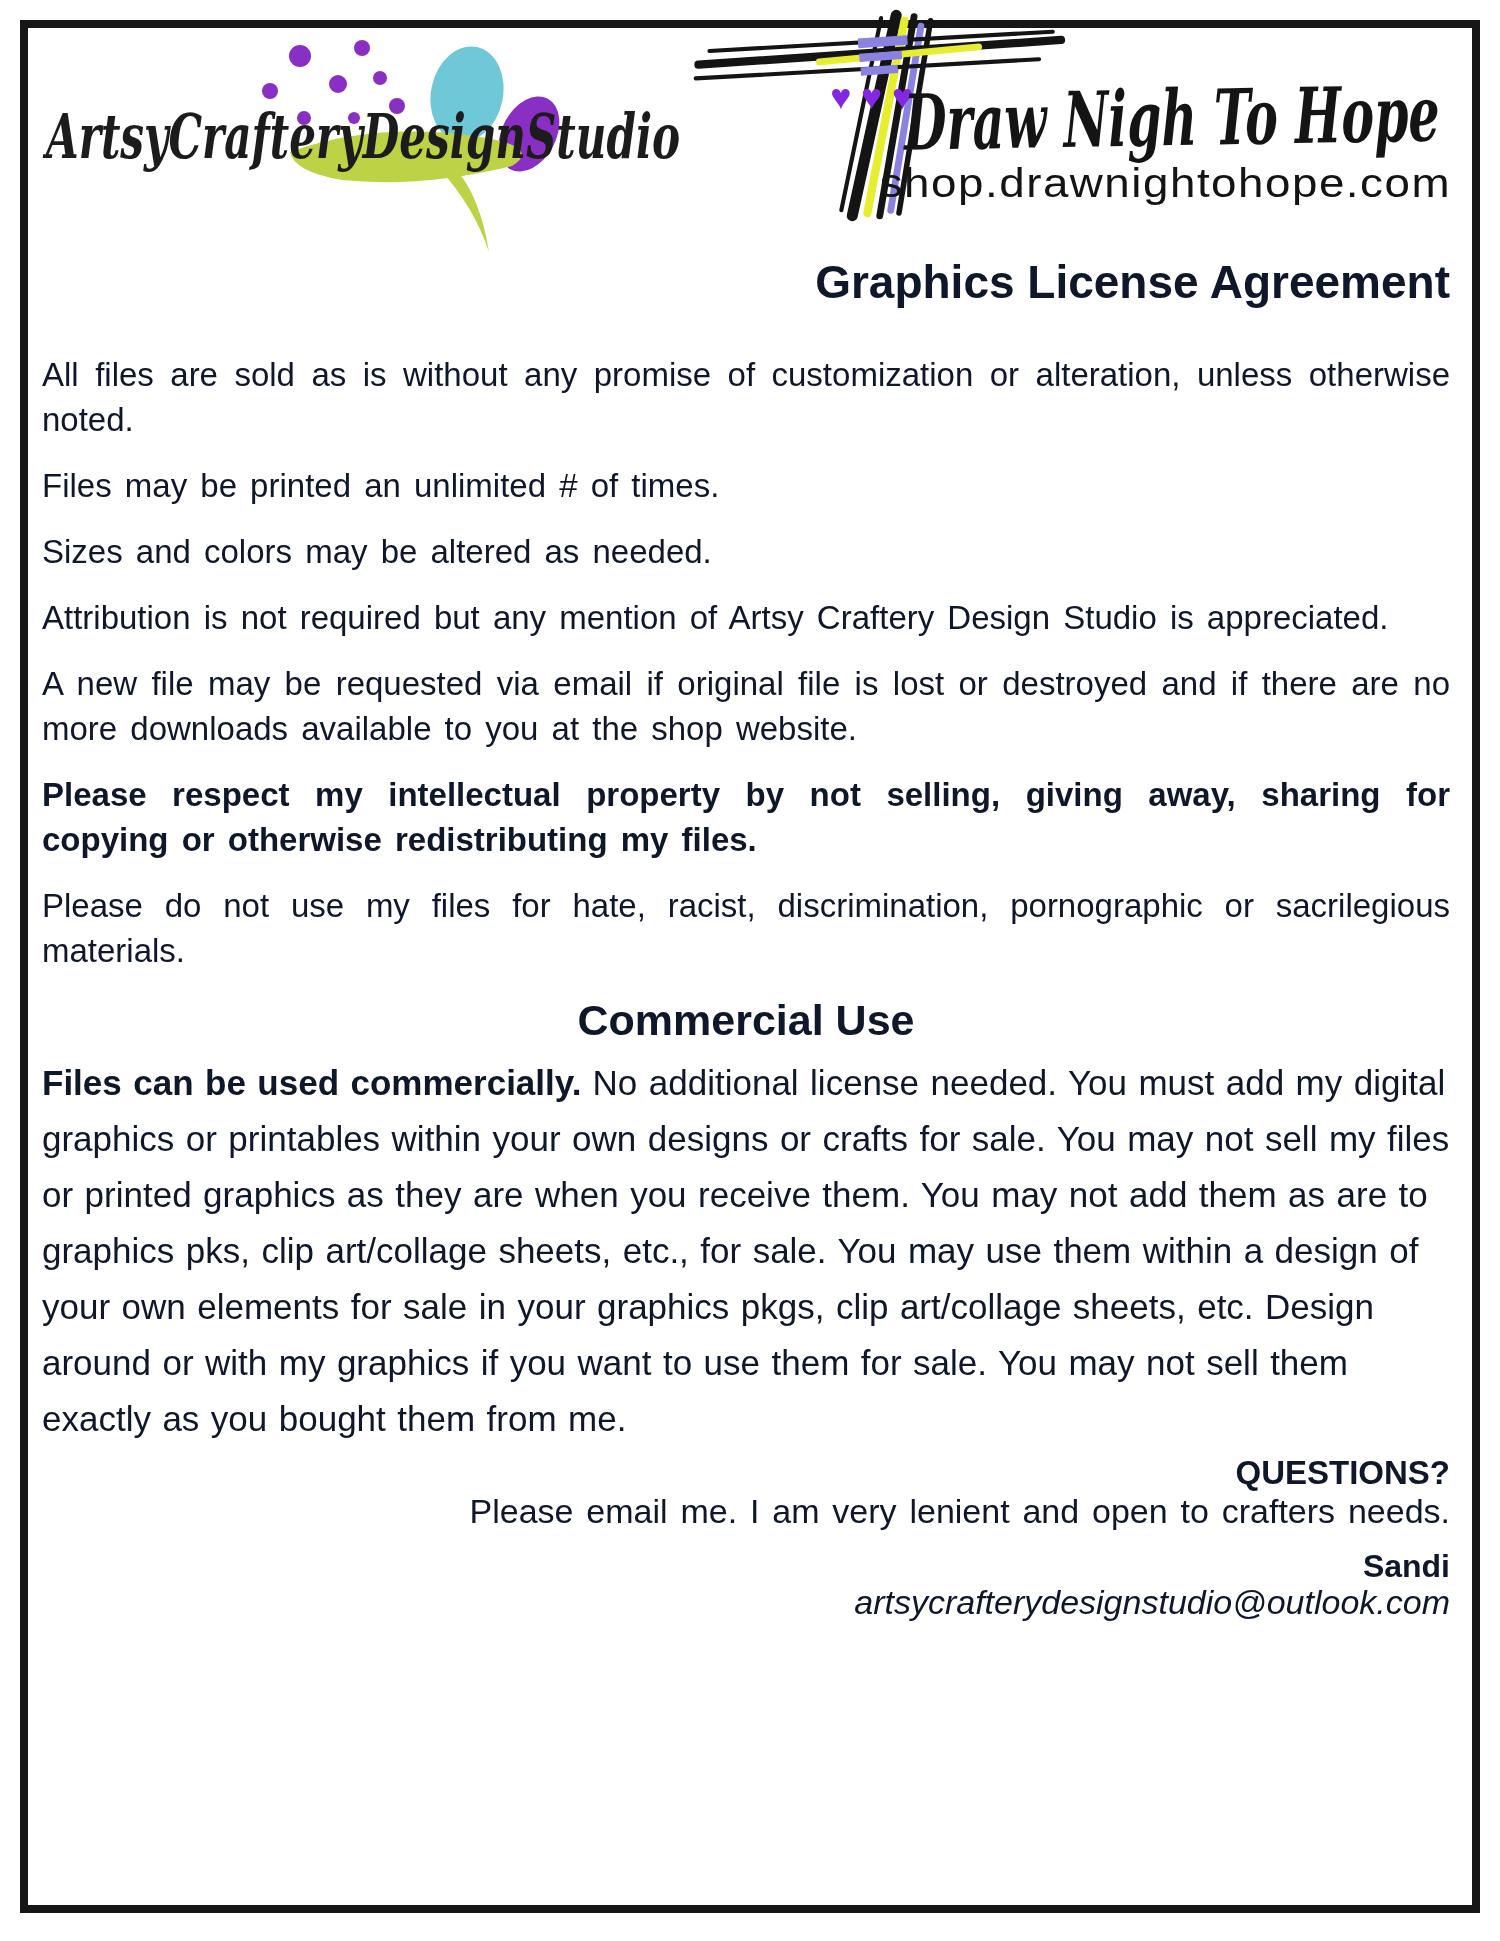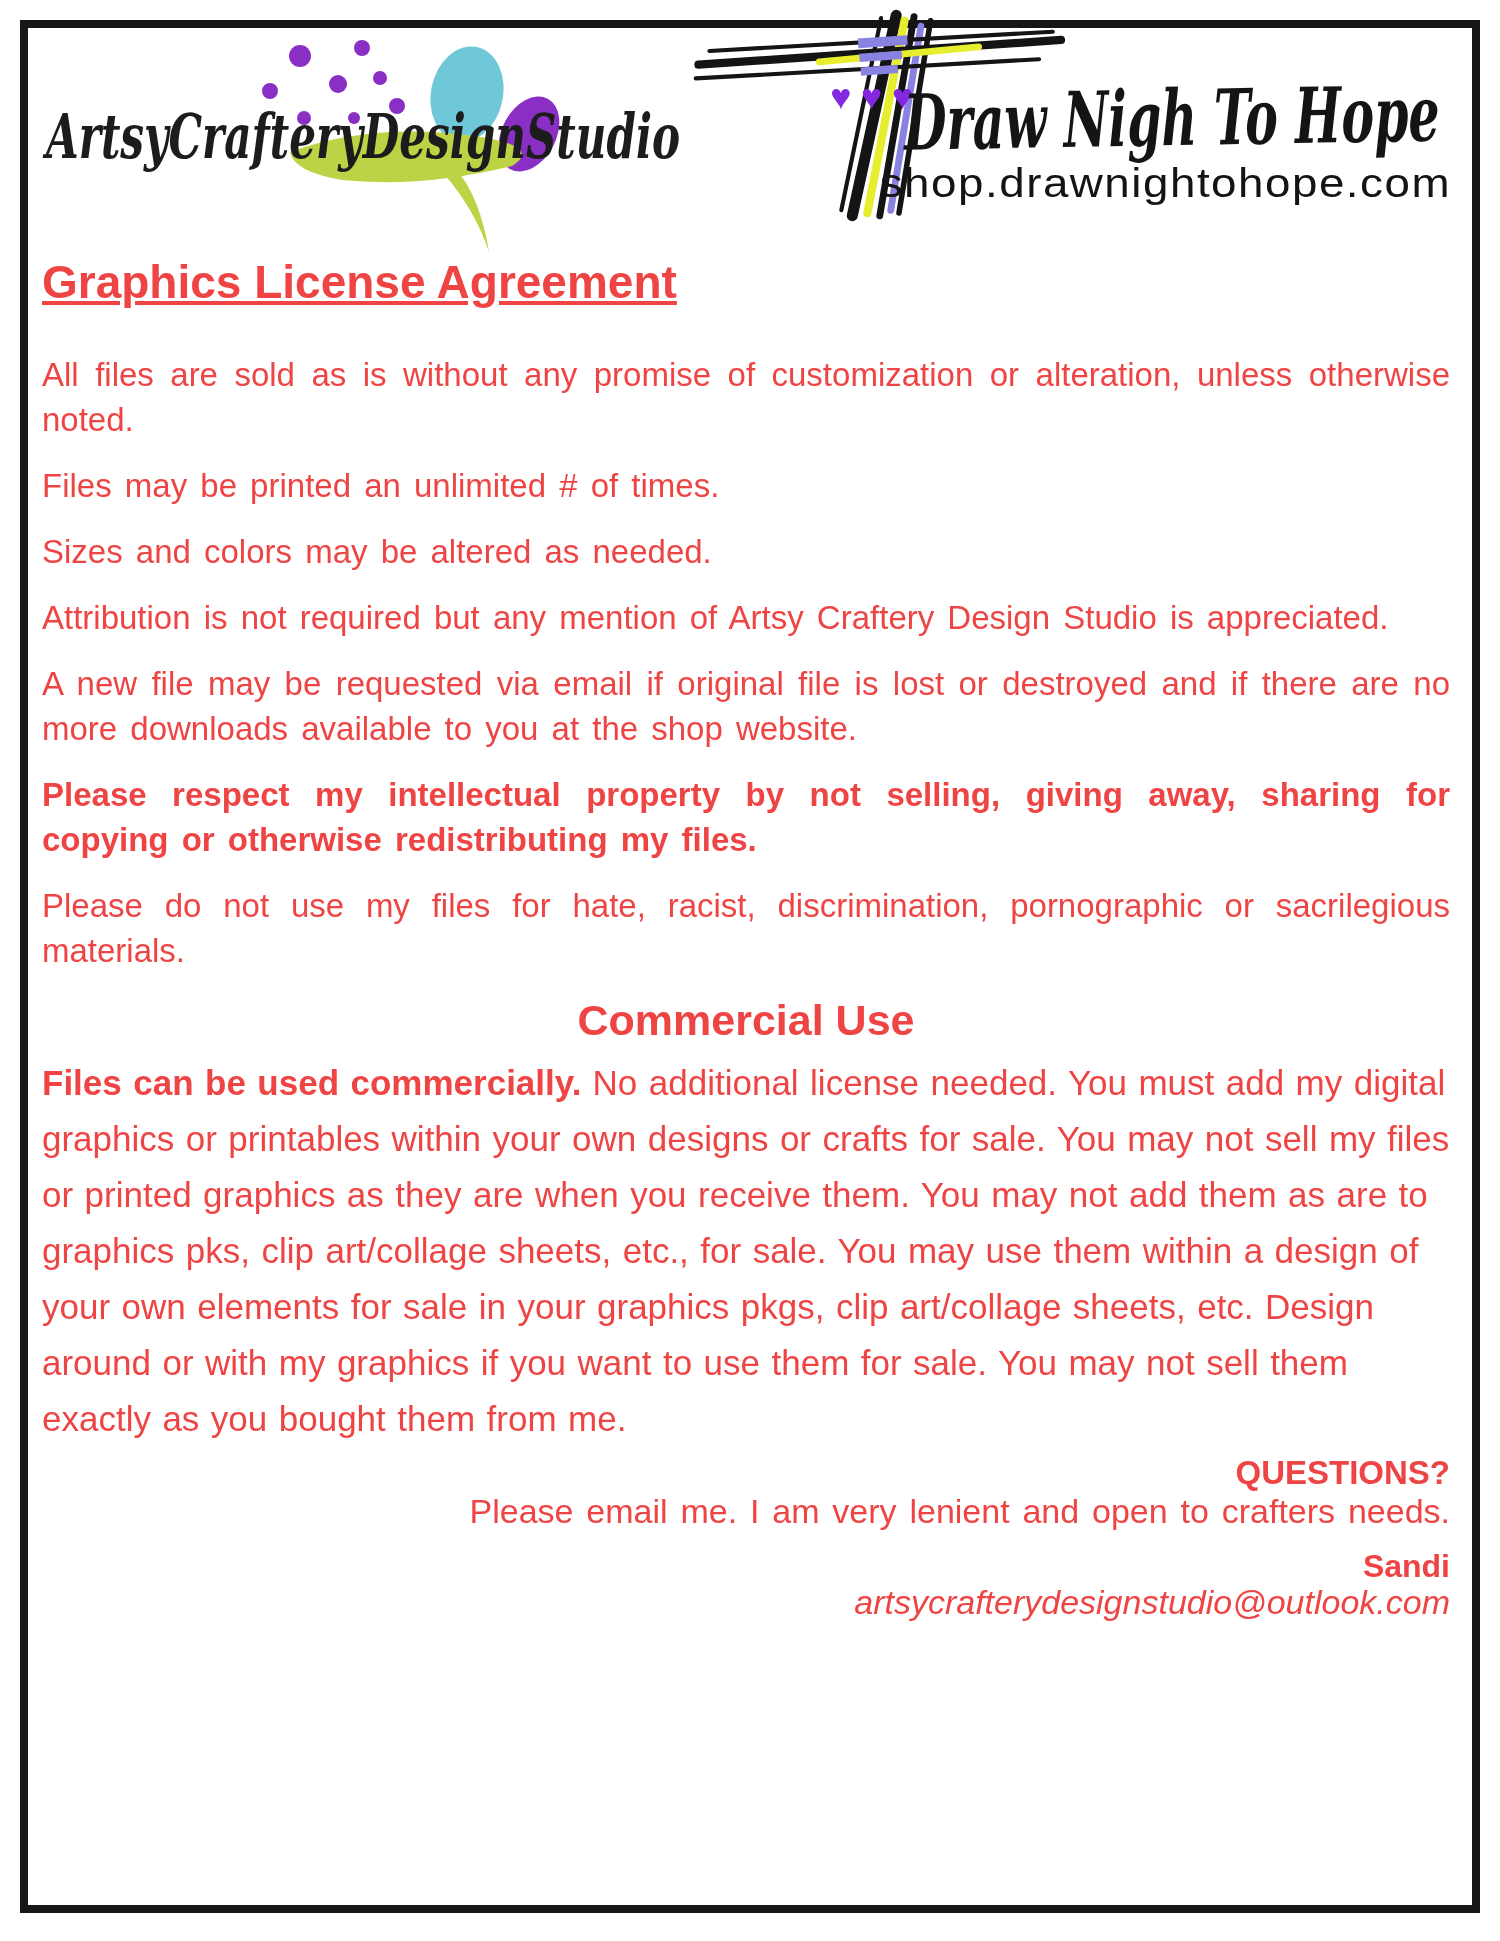--- a/index.html
+++ b/index.html
@@ -2,21 +2,21 @@
 <html><head>
 <meta charset="utf-8">
 <style>
   html,body{margin:0;padding:0;background:#e8e8e8;}
   .page{
     position:relative;
     width:1500px;height:1941px;
     margin:0 auto;
     background:#ffffff;
     font-family:"Liberation Sans",sans-serif;
-    color:#ef4444;
+    color:#0f172a;
     overflow:hidden;
   }
   .frame{
     position:absolute;
     left:20px;top:20px;right:20px;bottom:28px;
     border:8px solid #161616;
     pointer-events:none;
   }
   .content{
     position:absolute;
@@ -35,23 +35,22 @@
     font-size:56px;fill:#141414;
   }
   .logo-url{
     font-family:"Liberation Sans",sans-serif;
     font-size:30px;letter-spacing:1px;fill:#141414;
   }
   .hearts{font-size:26px;letter-spacing:7px;}
   h1.title{
     margin:38px 0 0 0;
     font-size:46px;line-height:48px;
-    font-weight:700;text-align:left;
+    font-weight:700;text-align:right;
     letter-spacing:0;
-    text-decoration:underline;
   }
   .license{margin-top:46px;}
   .license p{
     margin:0 0 21px 0;
     font-size:33px;line-height:45px;
     text-align:justify;
     word-spacing:0.12em;
   }
   .license p.bold{font-weight:700;}
   h2.commercial-heading{

